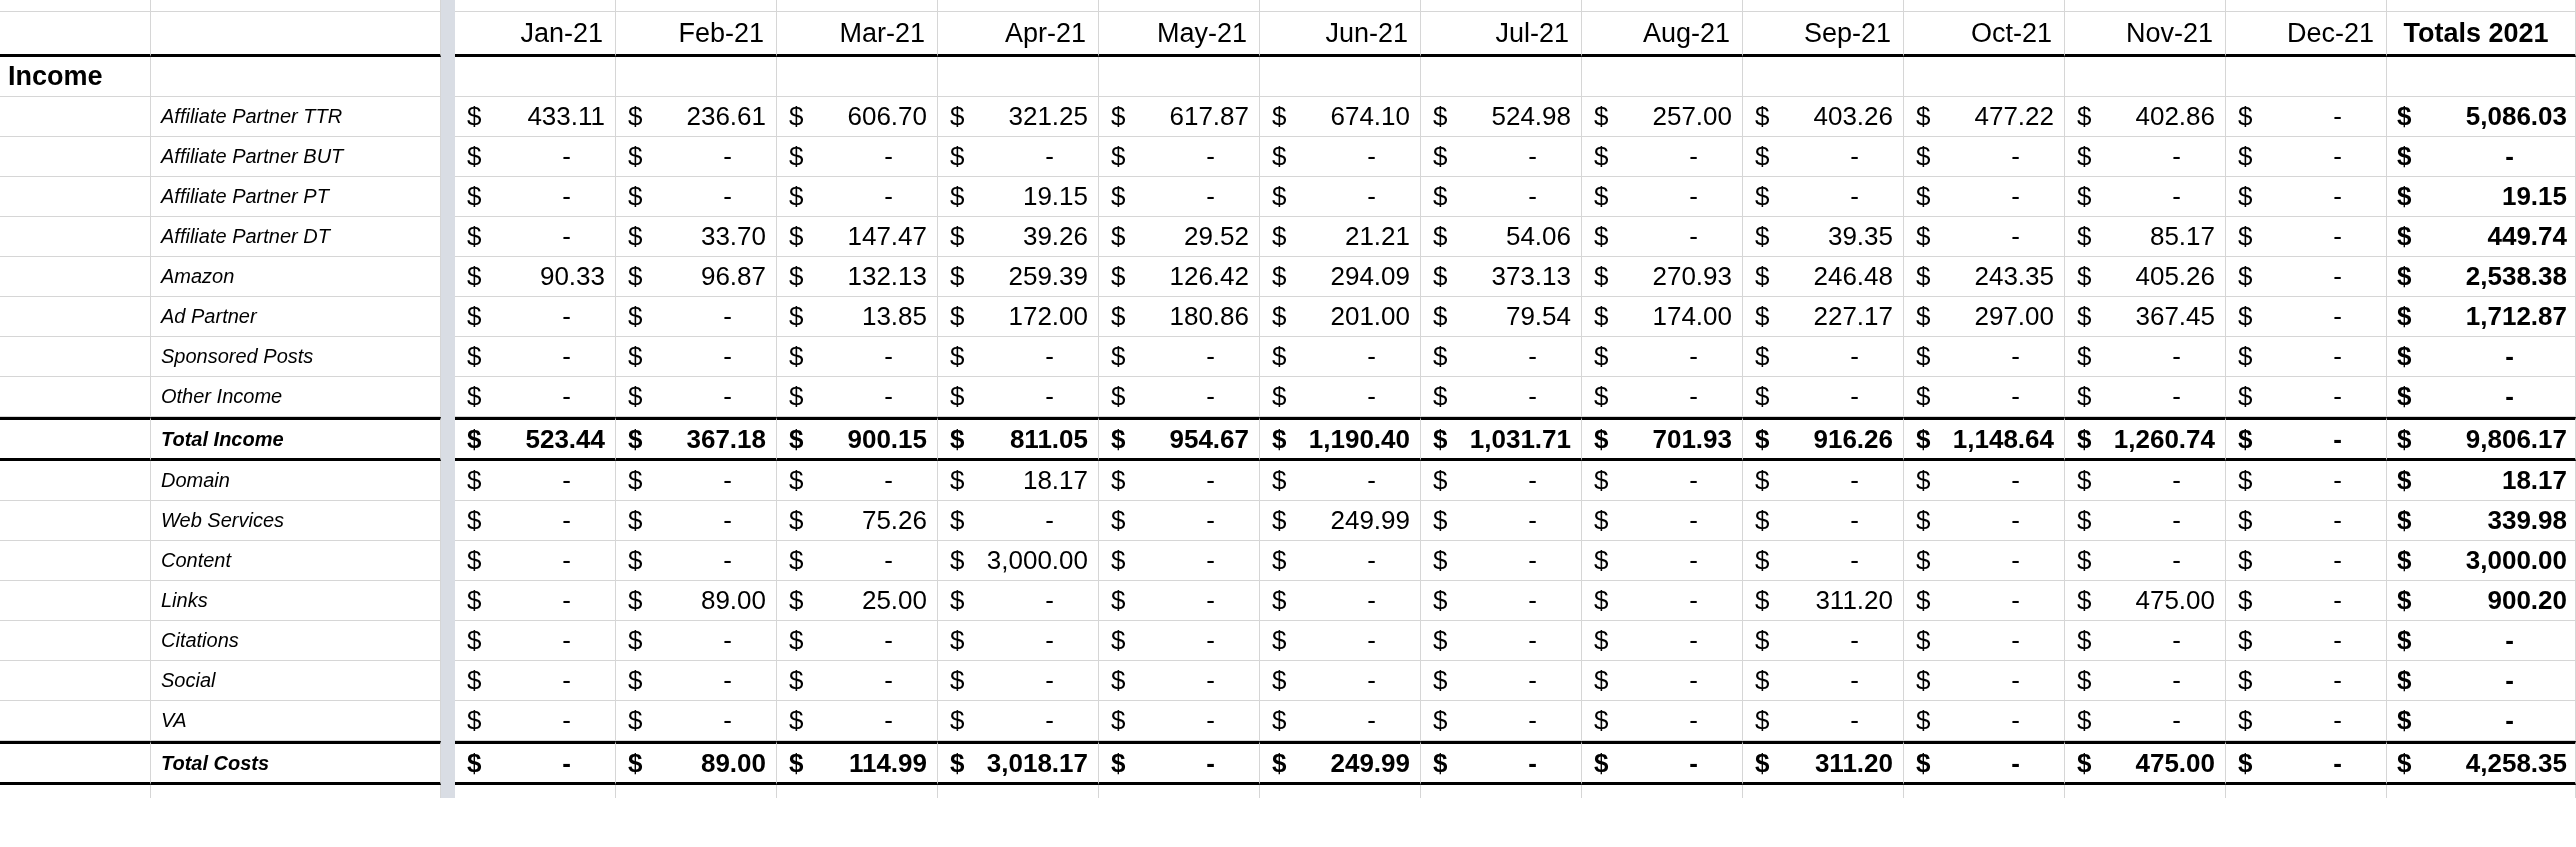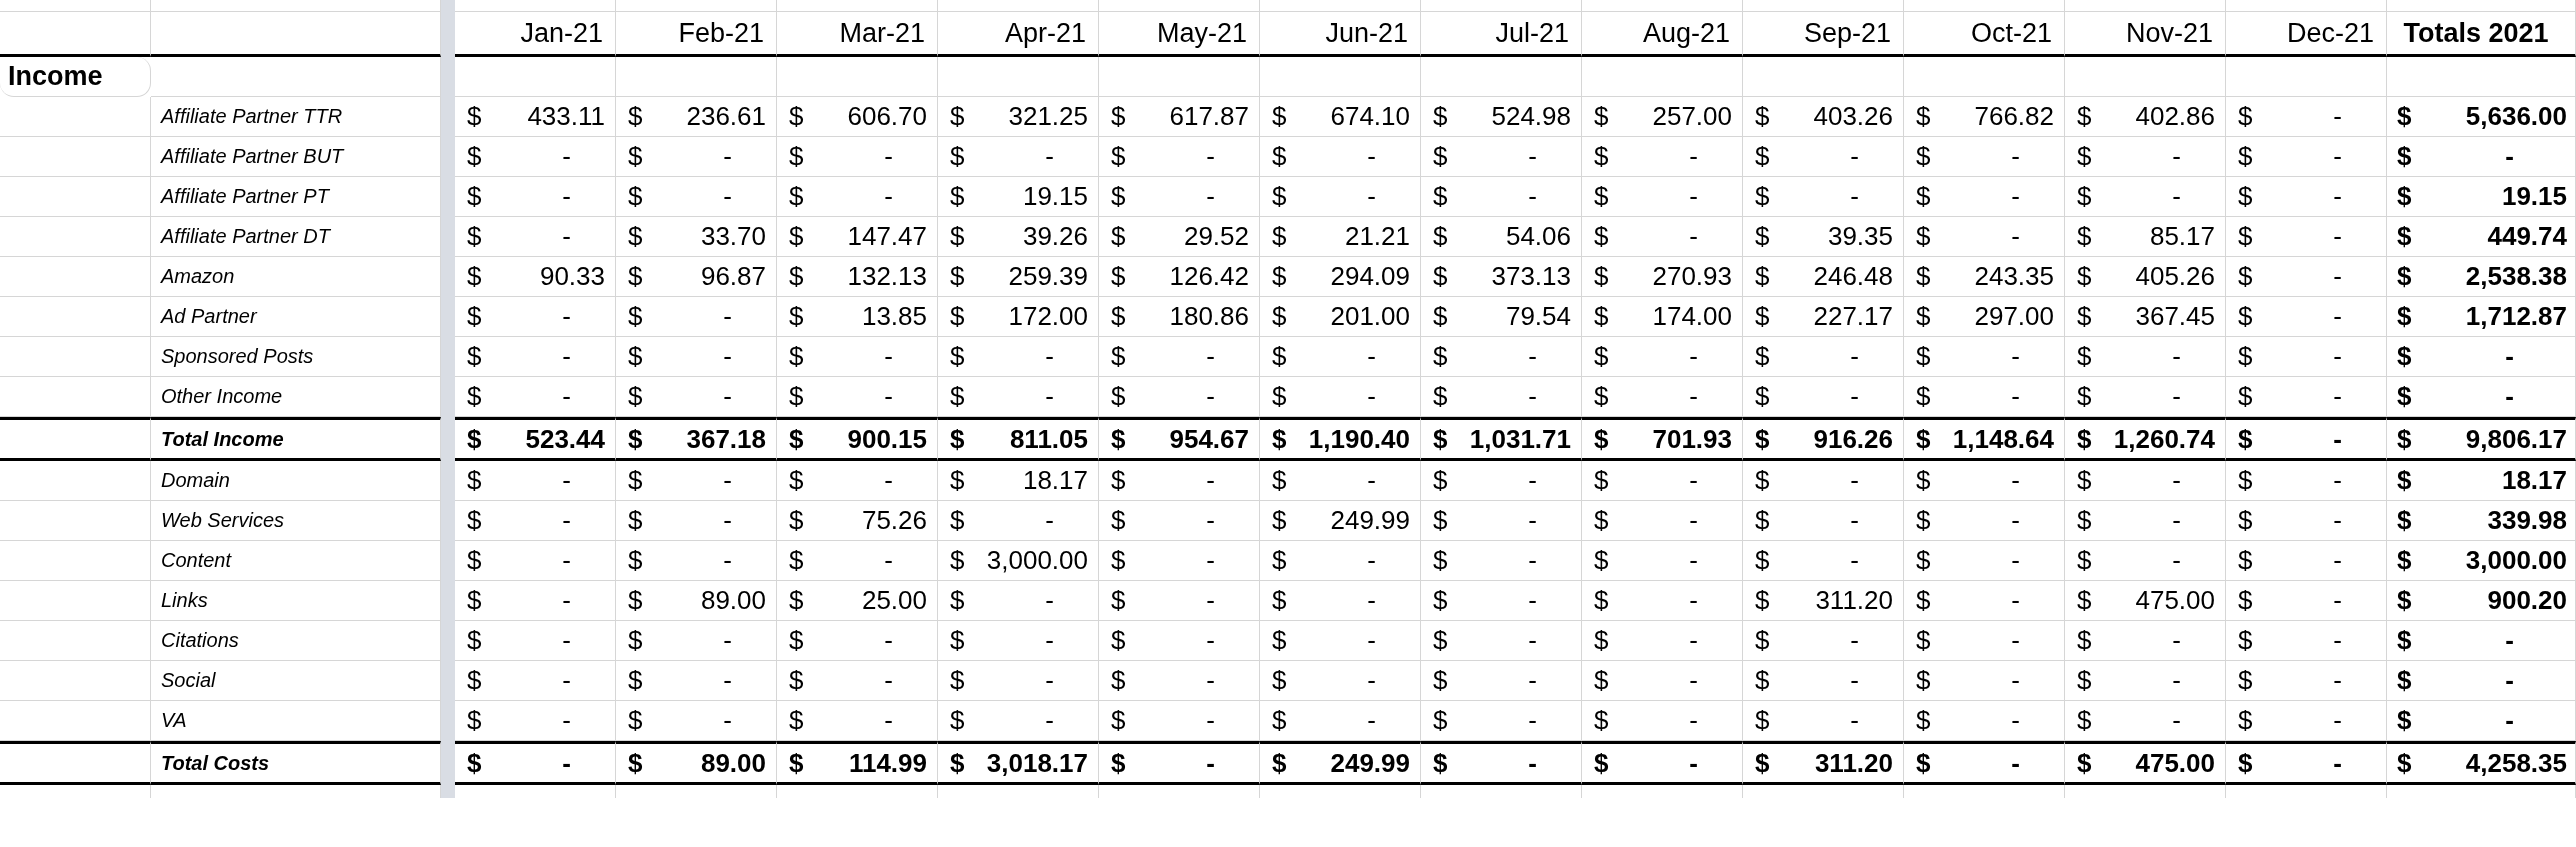--- a/index.html
+++ b/index.html
@@ -25,21 +25,21 @@
 
   tr.strip-top td { height: 12px; }
   tr.strip-bottom td { height: 13px; border-bottom: none; }
 
   tr.header-row td { height: 45px; border-bottom: 3px solid #000000; }
   tr.header-row td.divider { border-bottom: none; }
   td.hdr { text-align: right; padding-right: 12px; font-weight: 400; font-size: 27px; }
   td.hdr-total { text-align: center; padding-right: 10px; font-weight: 700; }
 
   td.acol { padding-left: 8px; }
-  td.acol.section { font-weight: 700; font-size: 27px; border-radius: 14px; }
+  td.acol.section { font-weight: 700; font-size: 27px; }
   td.bcol { padding-left: 10px; }
   td.lbl { font-style: italic; font-size: 20px; }
   tr.total-row td { height: 44px; border-top: 3px solid #000000; border-bottom: 3px solid #000000; font-weight: 700; }
   tr.total-row td.divider { border-top: none; border-bottom: none; }
   tr.total-row td.lbl { font-style: italic; margin-top: 41px; }
 
   td.money { padding: 0 10px 0 12px; }
   td.money .cellwrap { display: flex; align-items: center; width: 100%; }
   td.money .cur { text-align: left; }
   td.money .amt { flex: 1; text-align: right; }
@@ -178,39 +178,39 @@
         </td>
         <td class="money">
           <span class="cellwrap">
             <span class="cur">$</span>
             <span class="amt">403.26</span>
           </span>
         </td>
         <td class="money">
           <span class="cellwrap">
             <span class="cur">$</span>
-            <span class="amt">766.82</span>
+            <span class="amt">477.22</span>
           </span>
         </td>
         <td class="money">
           <span class="cellwrap">
             <span class="cur">$</span>
             <span class="amt">402.86</span>
           </span>
         </td>
         <td class="money">
           <span class="cellwrap">
             <span class="cur">$</span>
             <span class="amt dash">-</span>
           </span>
         </td>
         <td class="money tcol">
           <span class="cellwrap">
             <span class="cur">$</span>
-            <span class="amt">5,636.00</span>
+            <span class="amt">5,086.03</span>
           </span>
         </td>
       </tr>
       <tr class="data-row">
         <td class="acol"></td>
         <td class="bcol lbl"><span>Affiliate Partner BUT</span></td>
         <td class="divider"></td>
         <td class="money">
           <span class="cellwrap">
             <span class="cur">$</span>

